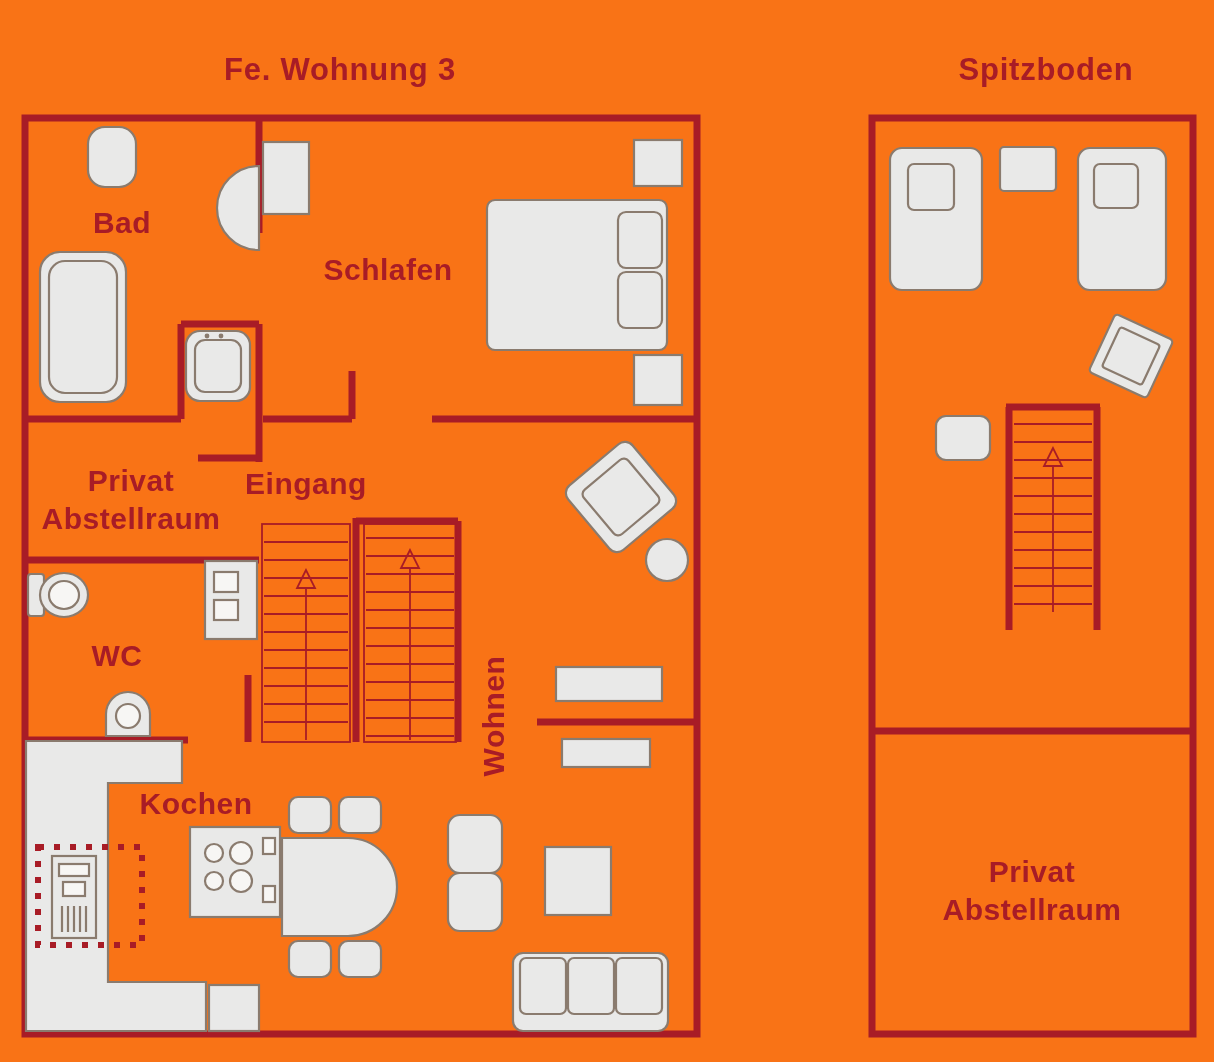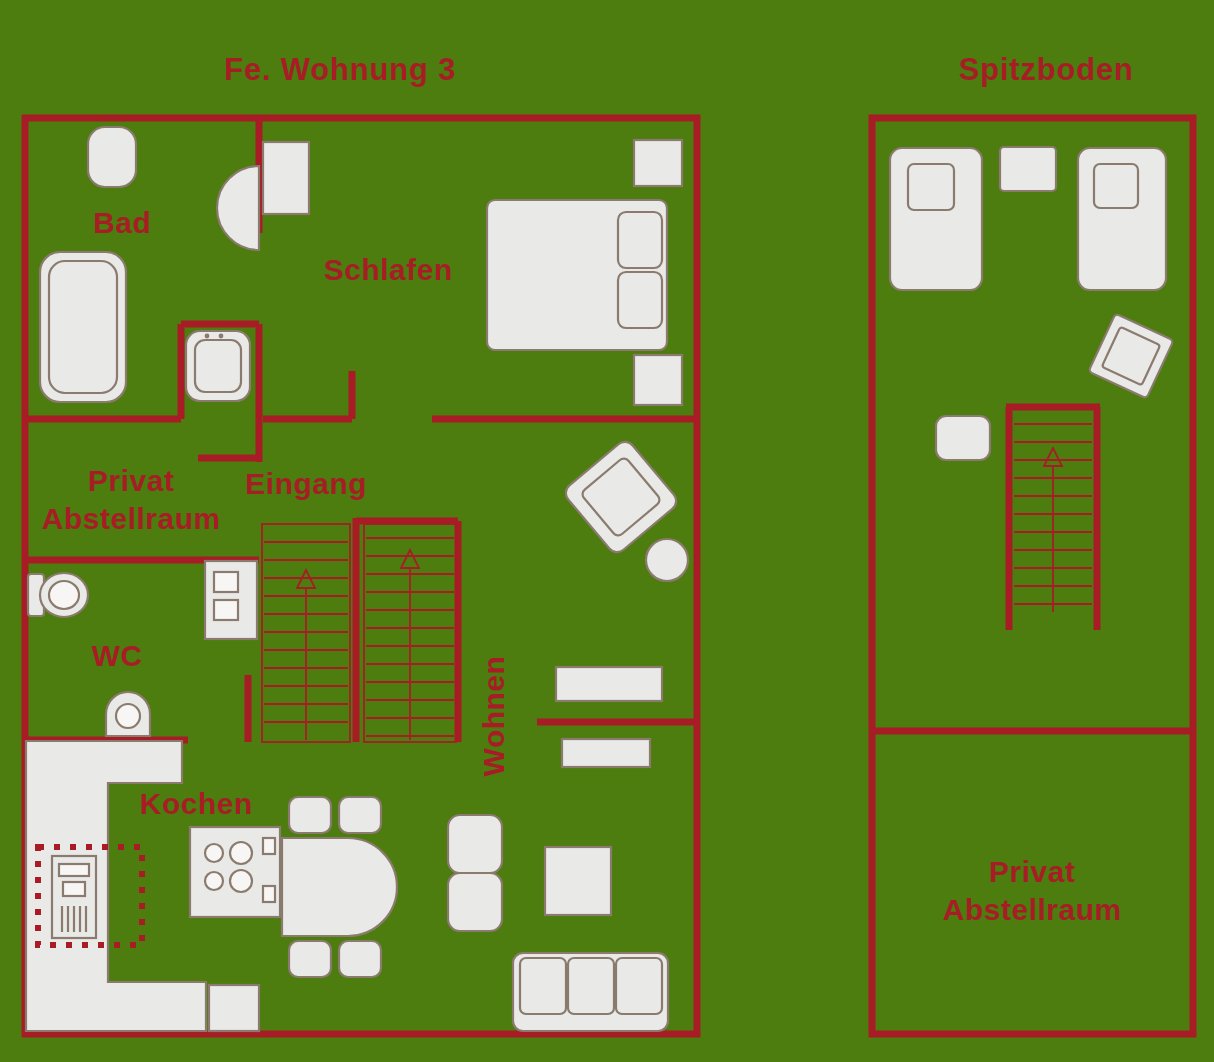--- a/index.html
+++ b/index.html
@@ -2,21 +2,21 @@
 <html style="--wall: #a81c26; --furn-fill: #e9e9e8; --furn-stroke: #8a7b6e; --label: #a81c26;"><head>
 <meta charset="utf-8">
 <style>
   :root{
     --wall:#a81c26;
     --furn-fill:#e9e9e8;
     --furn-stroke:#8a7b6e;
     --label:#a81c26;
   }
   html,body{margin:0;padding:0;background:#ffffff;}
-  .stage{position:relative;width:1214px;height:1062px;margin:0 auto;background:#4d7c0f;}
+  .stage{position:relative;width:1214px;height:1062px;margin:0 auto;background:#f97316;}
   svg{display:block;}
   .wall{fill:none;stroke:var(--wall);stroke-width:7;}
   .thin{fill:none;stroke:var(--wall);stroke-width:1.8;}
   .tread{fill:none;stroke:var(--wall);stroke-width:1.8;}
   .furn{fill:var(--furn-fill);stroke:var(--furn-stroke);stroke-width:2.2;}
   .furn-light{fill:#f7f6f4;stroke:var(--furn-stroke);stroke-width:2.2;}
   .furn-line{fill:none;stroke:var(--furn-stroke);stroke-width:2.2;}
   .dotted{fill:none;stroke:var(--wall);stroke-width:6;stroke-dasharray:6 10;}
   .label{fill:var(--label);font-family:"Liberation Sans",sans-serif;font-size:30px;font-weight:600;text-anchor:middle;letter-spacing:0.5px;}
   .title{fill:var(--label);font-family:"Liberation Sans",sans-serif;font-size:31px;font-weight:700;text-anchor:middle;letter-spacing:0.8px;}

